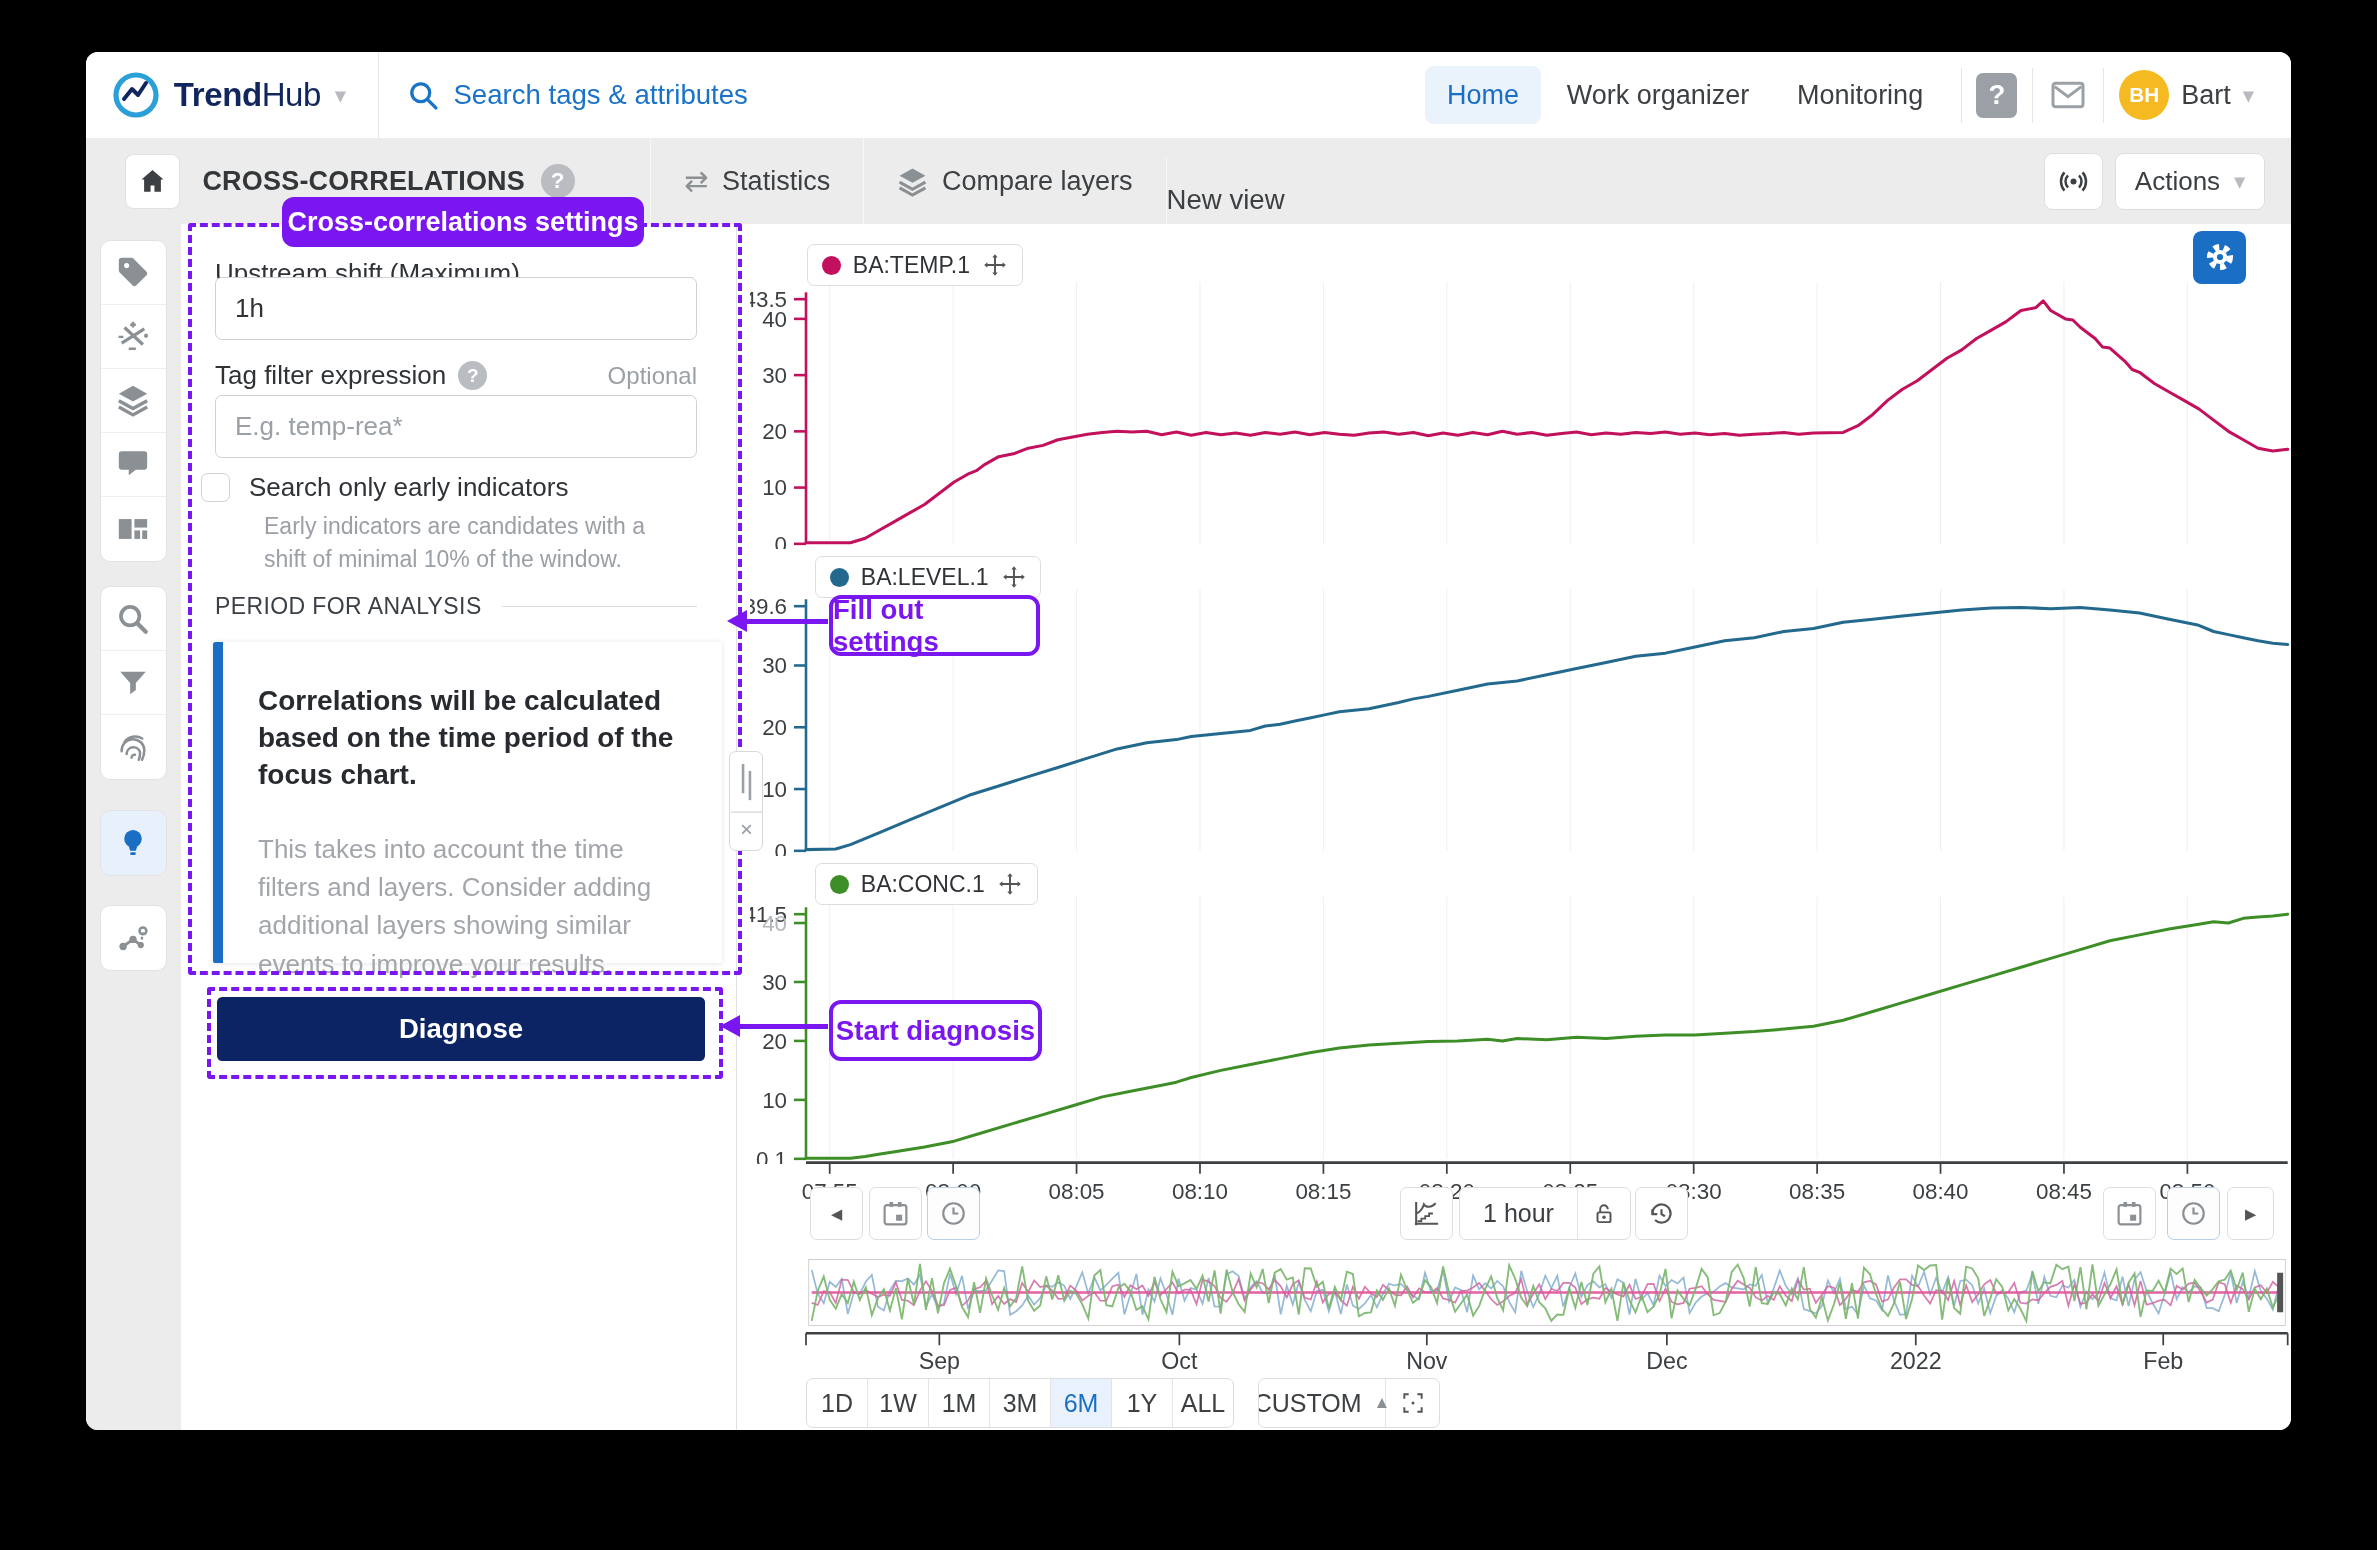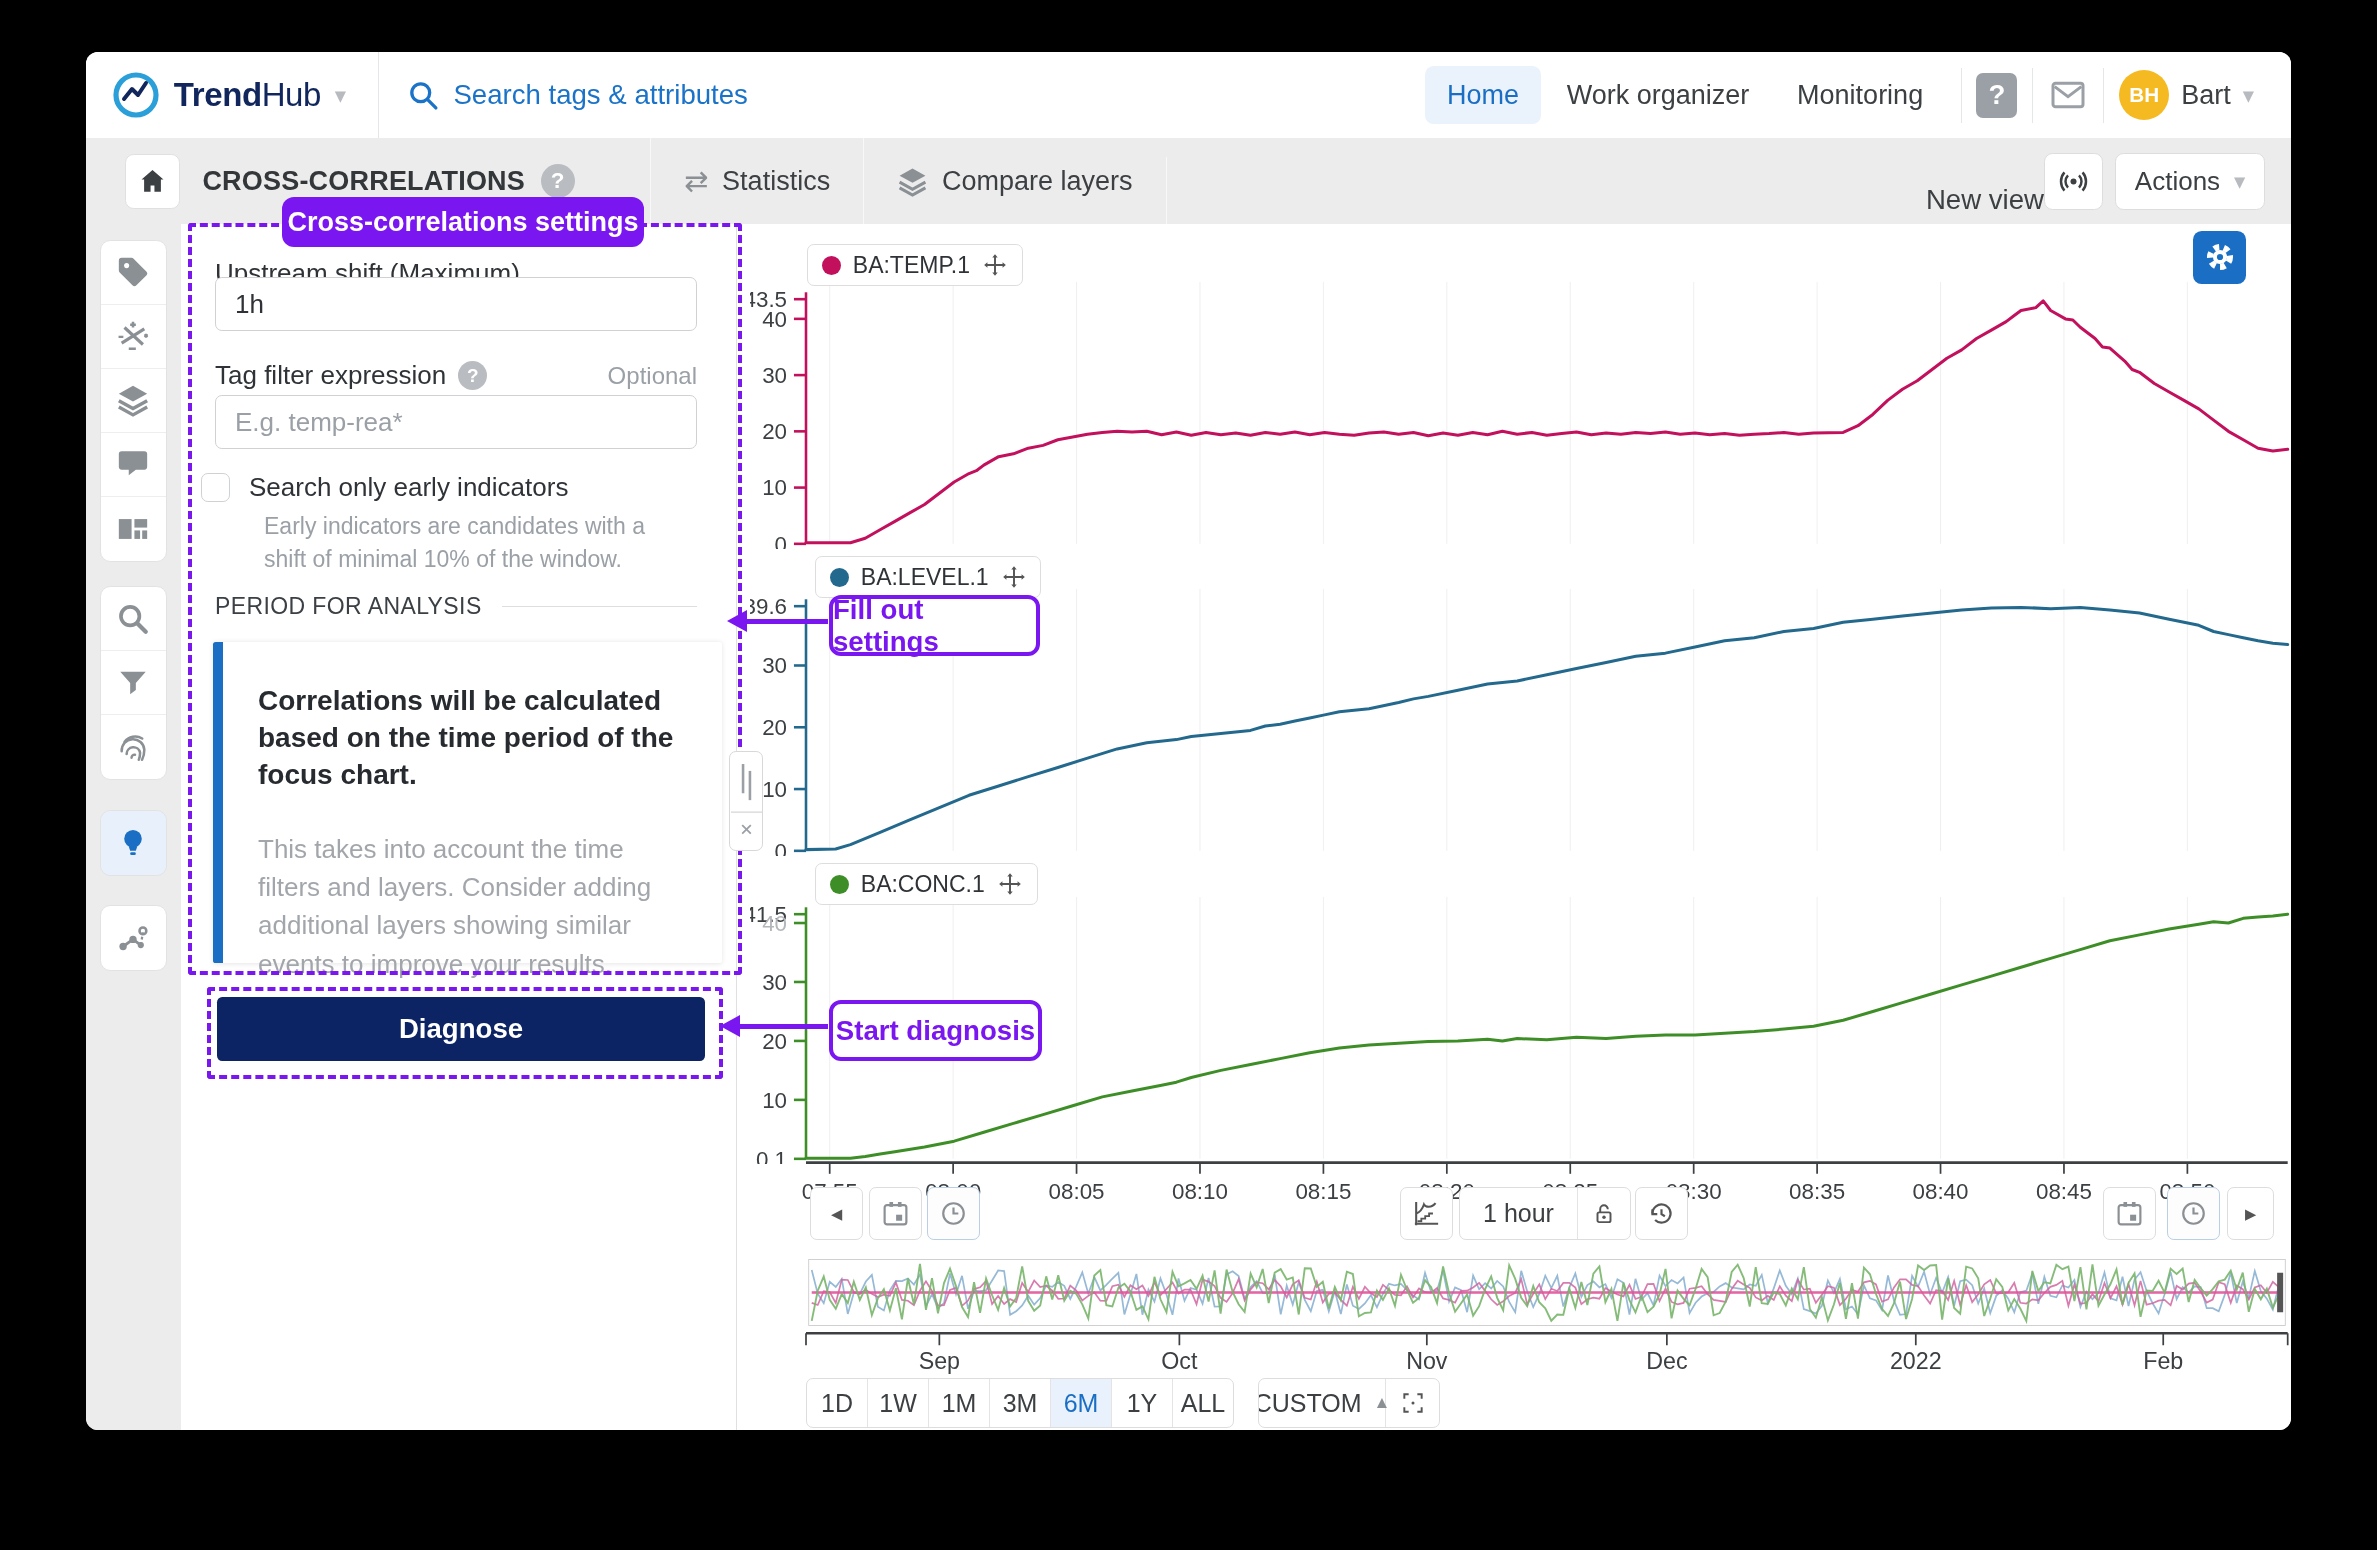--- a/index.html
+++ b/index.html
@@ -40,21 +40,21 @@
     justify-content:center;font-size:26px;color:#3c4043;}
   
   .rail{position:absolute;left:0;top:172px;width:95px;bottom:0;background:#ececec;}
   .rail-group{position:absolute;left:13.8px;width:65px;background:#fff;border:0.9px solid #e2e2e2;border-radius:10.3px;overflow:hidden;}
   .rail-btn{width:65px;height:64px;display:flex;align-items:center;justify-content:center;border-bottom:0.9px solid #eee;cursor:pointer;box-sizing:border-box;}
   .rail-btn:last-child{border-bottom:none}
   .rail-btn.active{background:#e8f1fb;}
   
   .panel{position:absolute;left:95px;top:172px;width:556px;bottom:0;background:#fff;}
   .field-label{font-size:26px;color:#2f3337;}
-  .tinput{box-sizing:border-box;width:482px;height:54px;border:0.9px solid #cfd1d4;border-radius:6.9px;font-size:26px;
+  .tinput{box-sizing:border-box;width:482px;height:63px;border:0.9px solid #cfd1d4;border-radius:6.9px;font-size:26px;
     color:#2f3337;padding:0 19px;font-family:inherit;outline:none;background:#fff;}
   .tinput::placeholder{color:#9aa0a6;opacity:1}
   .optional{font-size:24px;color:#9aa0a6;}
   .cbox{width:29px;height:29px;border:1.7px solid #cfd1d4;border-radius:6.9px;background:#fff;box-sizing:border-box;}
   .helper{font-size:23px;color:#9aa0a6;line-height:1.45;}
   .sec-title{font-size:23px;color:#3b4045;letter-spacing:0.4px;font-weight:400;}
   .sec-rule{height:0.9px;background:#dcdee0;flex:1;margin-left:20.7px;}
   .info-card{position:absolute;left:127px;top:590px;width:509px;height:321px;background:#fff;
     box-shadow:0 0.9px 5.2px rgba(0,0,0,.10);border-radius:2.6px;}
   .info-bar{position:absolute;left:0;top:0;width:9.5px;height:100%;background:#1a6fc4;border-radius:2.6px 0 0 2.6px;}
@@ -150,21 +150,21 @@
     <div class="tb-sec">
       <div class="tb-item">
         <svg width="31" height="31" viewBox="0 0 24 24">
           <path d="M12 2 22 7.5 12 13 2 7.5Z" fill="#8b9095"></path>
           <path d="M2 12.5 12 18l10-5.5" fill="none" stroke="#8b9095" stroke-width="2.4"></path>
           <path d="M2 17 12 22.5 22 17" fill="none" stroke="#8b9095" stroke-width="2.4"></path>
         </svg>
         <span>Compare layers</span>
       </div>
     </div>
-    <div class="tb-sec" style="flex:1;justify-content:flex-end;margin-top:37px;">
+    <div class="tb-sec" style="flex:1;justify-content:flex-start;margin-top:37px;">
       <span style="font-size:27.6px;color:#3c4043;">New view</span>
     </div>
     <div style="display:flex;align-items:center;gap:12px;padding-right:26px;">
       <div class="tb-btn" style="width:57px">
         <svg width="33" height="33" viewBox="0 0 24 24">
           <circle cx="12" cy="12" r="2.2" fill="#3c4043"></circle>
           <path d="M8 7.5a6.5 6.5 0 0 0 0 9" fill="none" stroke="#3c4043" stroke-width="1.8"></path>
           <path d="M16 7.5a6.5 6.5 0 0 1 0 9" fill="none" stroke="#3c4043" stroke-width="1.8"></path>
           <path d="M5.4 5.4a10 10 0 0 0 0 13.2" fill="none" stroke="#3c4043" stroke-width="1.8"></path>
           <path d="M18.6 5.4a10 10 0 0 1 0 13.2" fill="none" stroke="#3c4043" stroke-width="1.8"></path>

